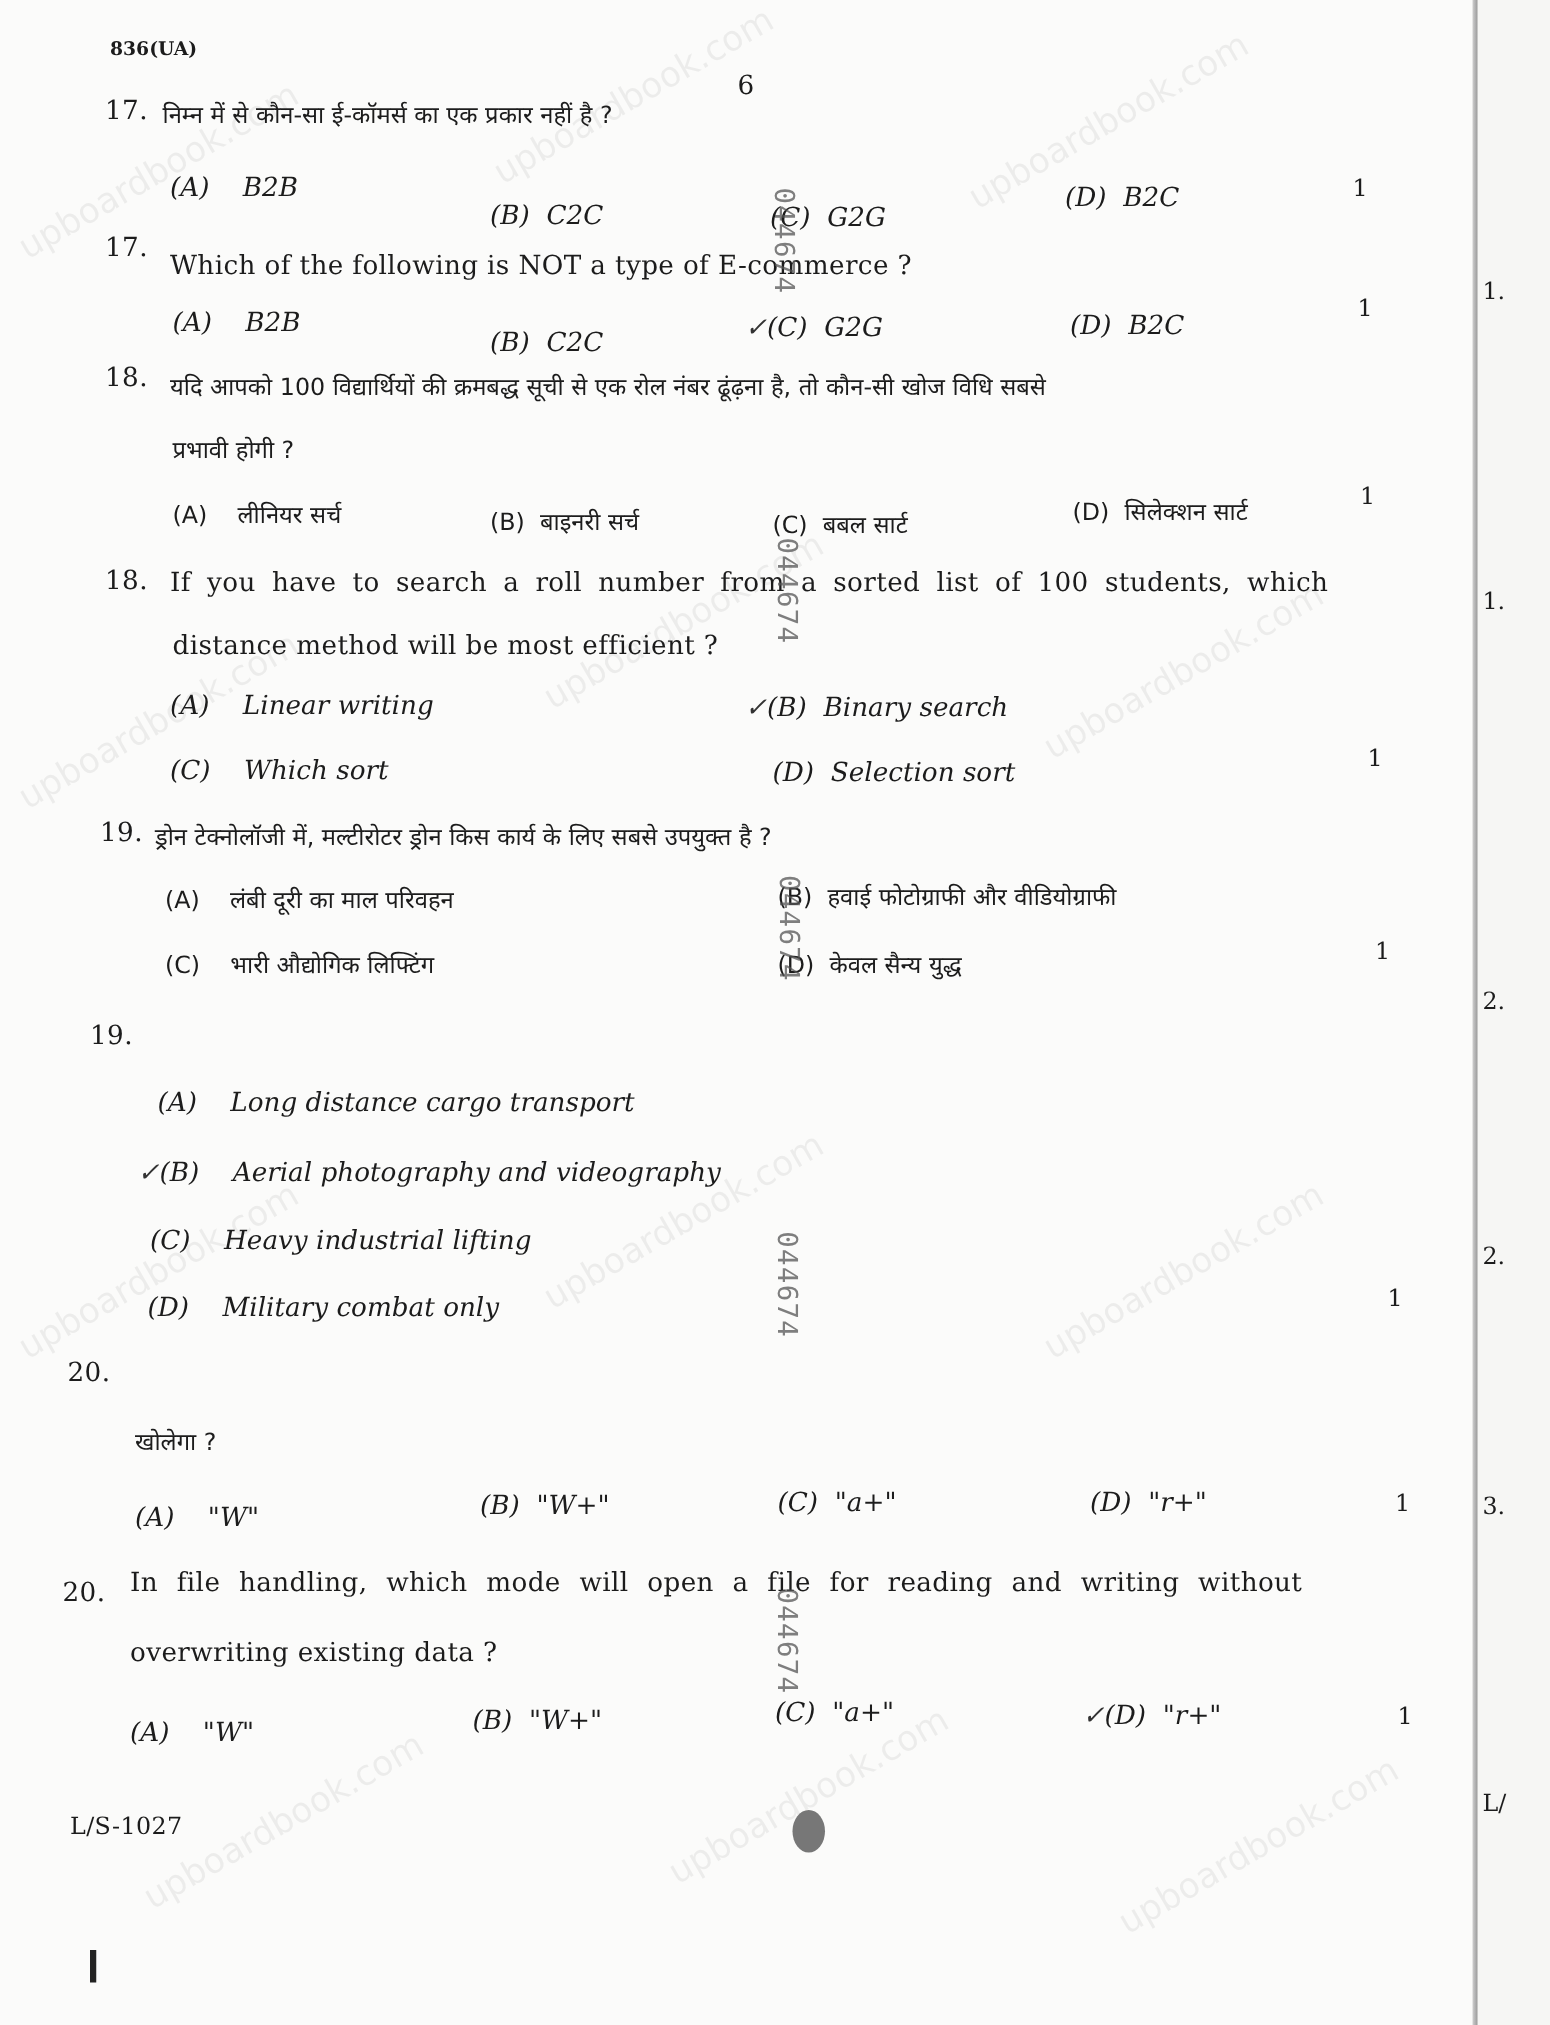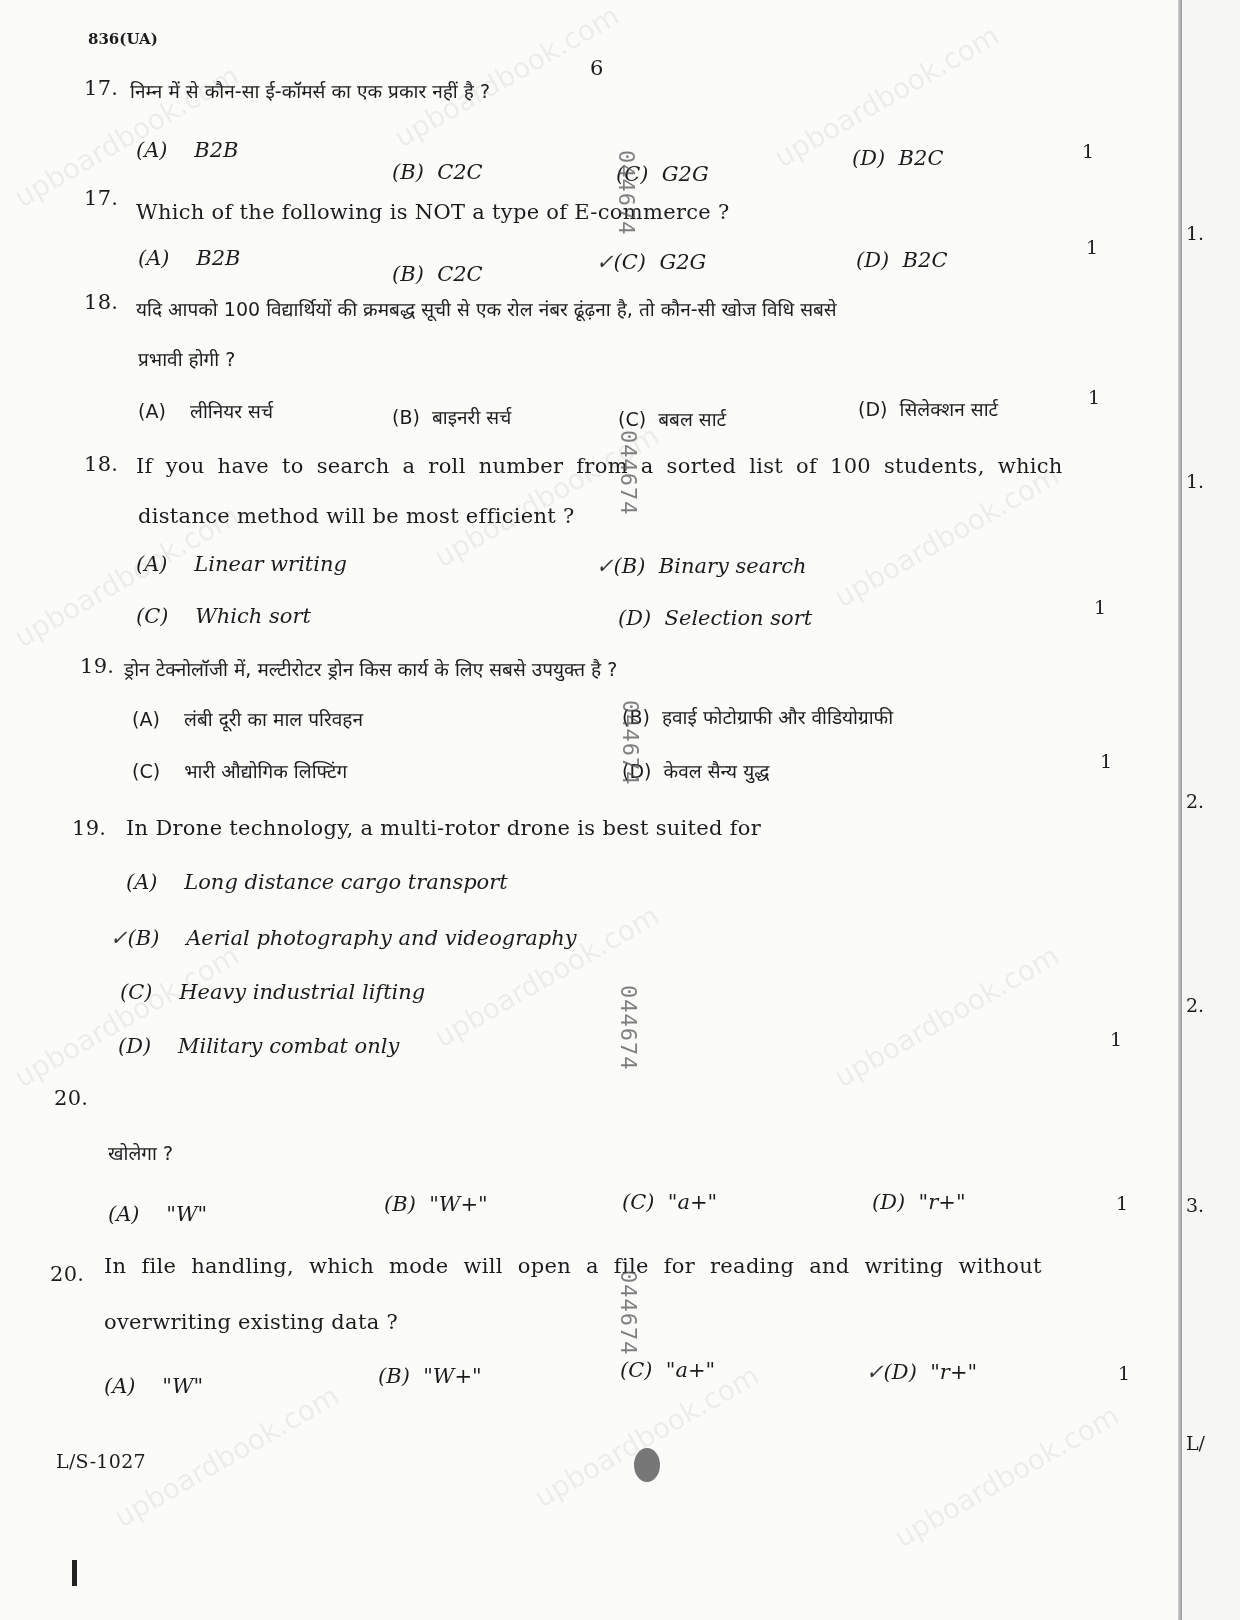--- a/index.html
+++ b/index.html
@@ -75,21 +75,20 @@
 
   <div class="abs q" style="left:80px;top:654px">19.</div>
   <div class="abs hi" style="left:124px;top:656px">ड्रोन टेक्नोलॉजी में, मल्टीरोटर ड्रोन किस कार्य के लिए सबसे उपयुक्त है ?</div>
   <div class="abs hi" style="left:132px;top:706px"><span>(A)</span>&nbsp;&nbsp;&nbsp;&nbsp;<span>लंबी दूरी का माल परिवहन</span></div>
   <div class="abs hi" style="left:622px;top:704px"><span>(B)</span>&nbsp;&nbsp;<span>हवाई फोटोग्राफी और वीडियोग्राफी</span></div>
   <div class="abs hi" style="left:132px;top:758px"><span>(C)</span>&nbsp;&nbsp;&nbsp;&nbsp;<span>भारी औद्योगिक लिफ्टिंग</span></div>
   <div class="abs hi" style="left:622px;top:758px"><span>(D)</span>&nbsp;&nbsp;<span>केवल सैन्य युद्ध</span></div>
   <div class="abs marks" style="left:1100px;top:750px">1</div>
 
   <div class="abs q" style="left:72px;top:816px">19.</div>
-  <div class="abs q" style="left:126px;top:816px">In Drone technology, a multi-rotor drone is best suited for</div>
   <div class="abs opt" style="left:110px;top:926px"><span class="tick">✓</span><span>(B)</span>&nbsp;&nbsp;&nbsp;&nbsp;<span>Aerial photography and videography</span></div>
   <div class="abs opt" style="left:126px;top:870px"><span>(A)</span>&nbsp;&nbsp;&nbsp;&nbsp;<span>Long distance cargo transport</span></div>
   <div class="abs opt" style="left:120px;top:980px"><span>(C)</span>&nbsp;&nbsp;&nbsp;&nbsp;<span>Heavy industrial lifting</span></div>
   <div class="abs opt" style="left:118px;top:1034px"><span>(D)</span>&nbsp;&nbsp;&nbsp;&nbsp;<span>Military combat only</span></div>
   <div class="abs marks" style="left:1110px;top:1028px">1</div>
 
   <div class="abs q" style="left:54px;top:1086px">20.</div>
   <div class="abs hi" style="left:108px;top:1140px">खोलेगा ?</div>
   <div class="abs opt" style="left:108px;top:1202px"><span>(A)</span>&nbsp;&nbsp;&nbsp;&nbsp;<span>"W"</span></div>
   <div class="abs opt" style="left:384px;top:1192px"><span>(B)</span>&nbsp;&nbsp;<span>"W+"</span></div>

